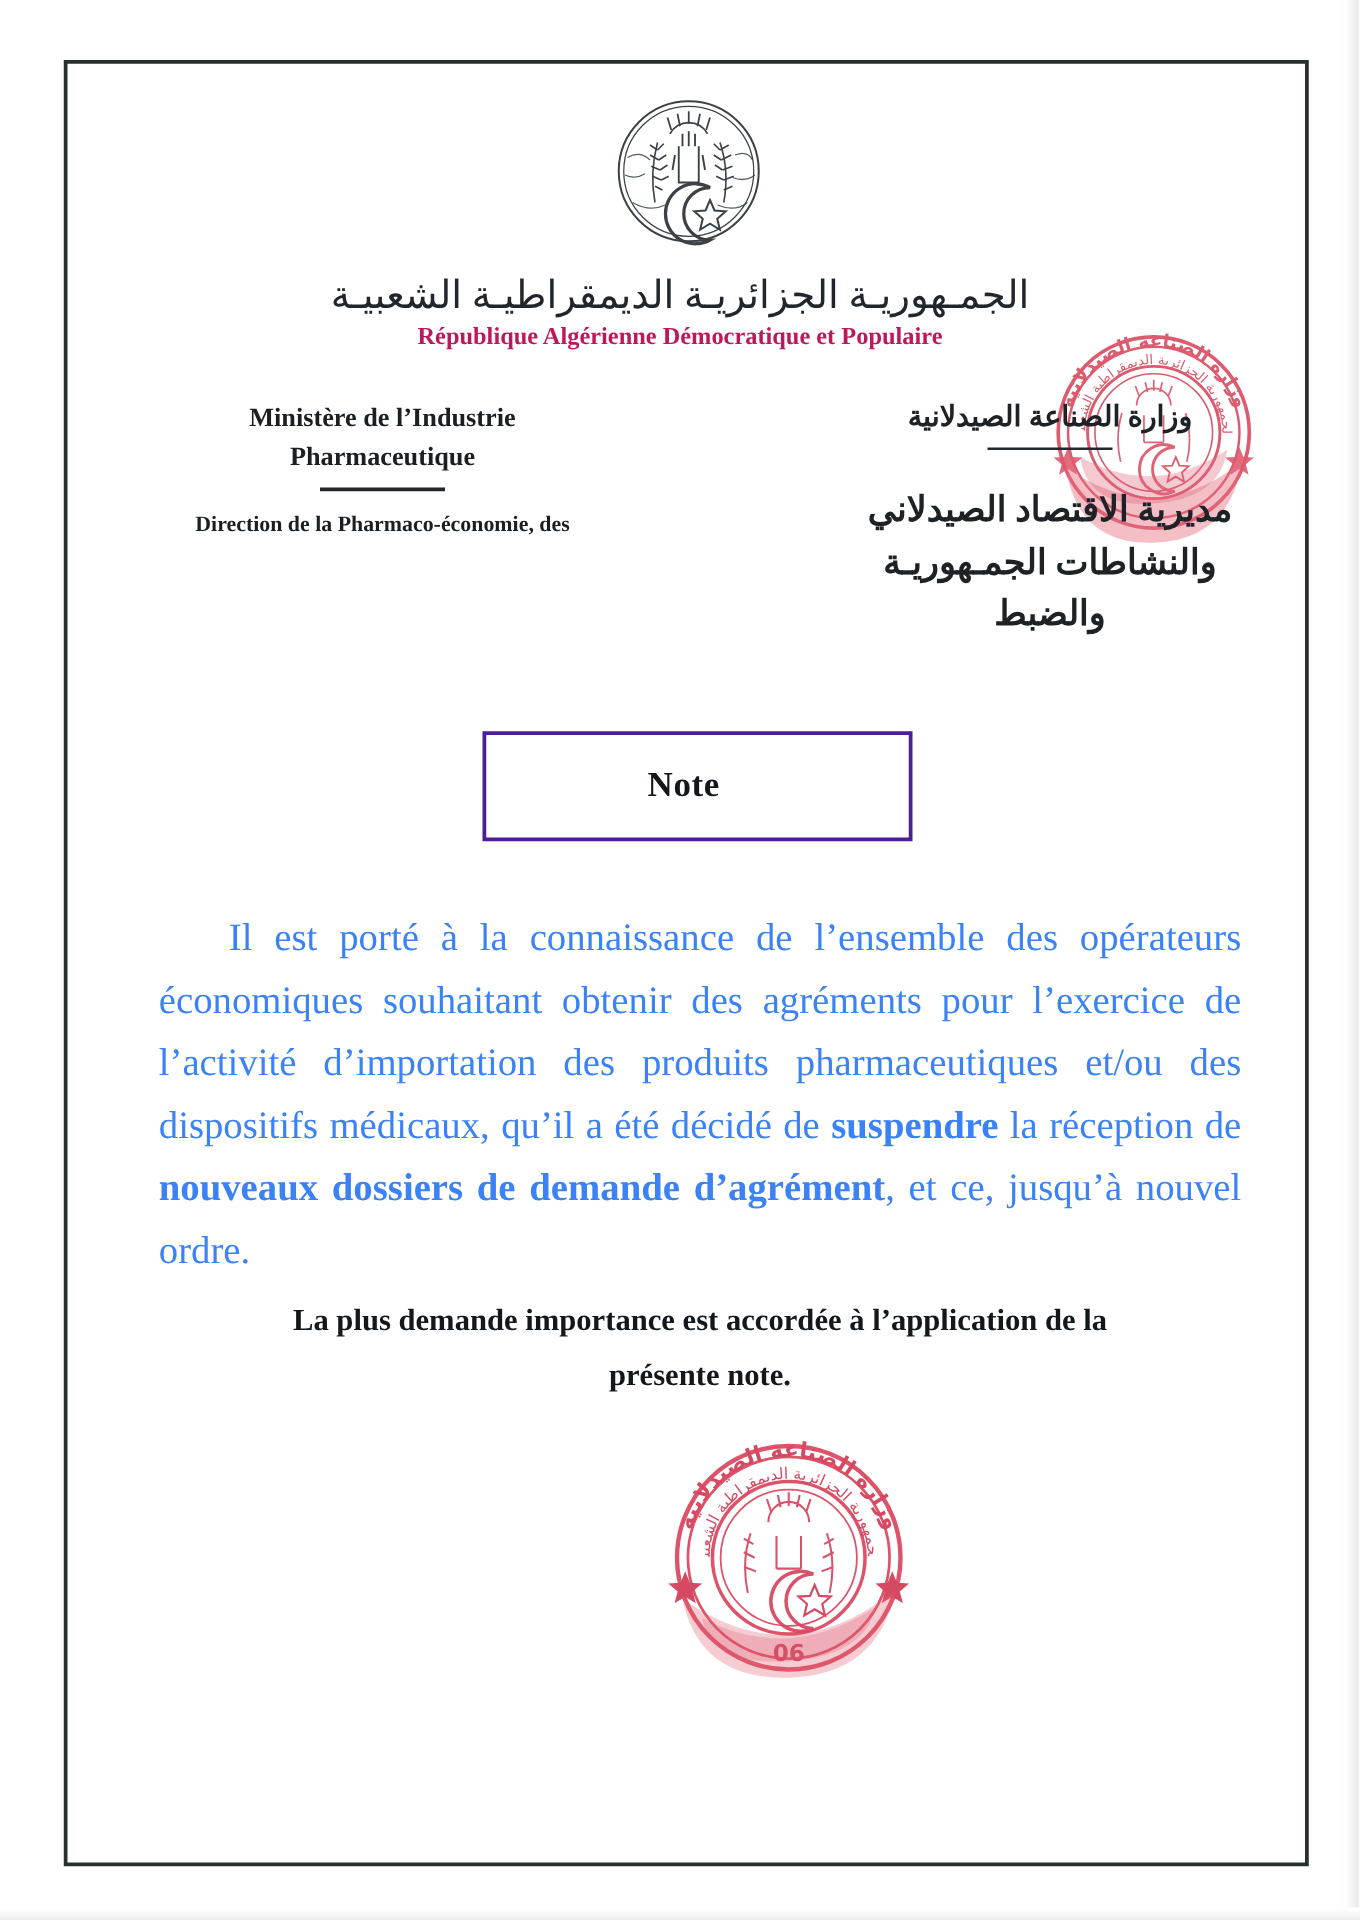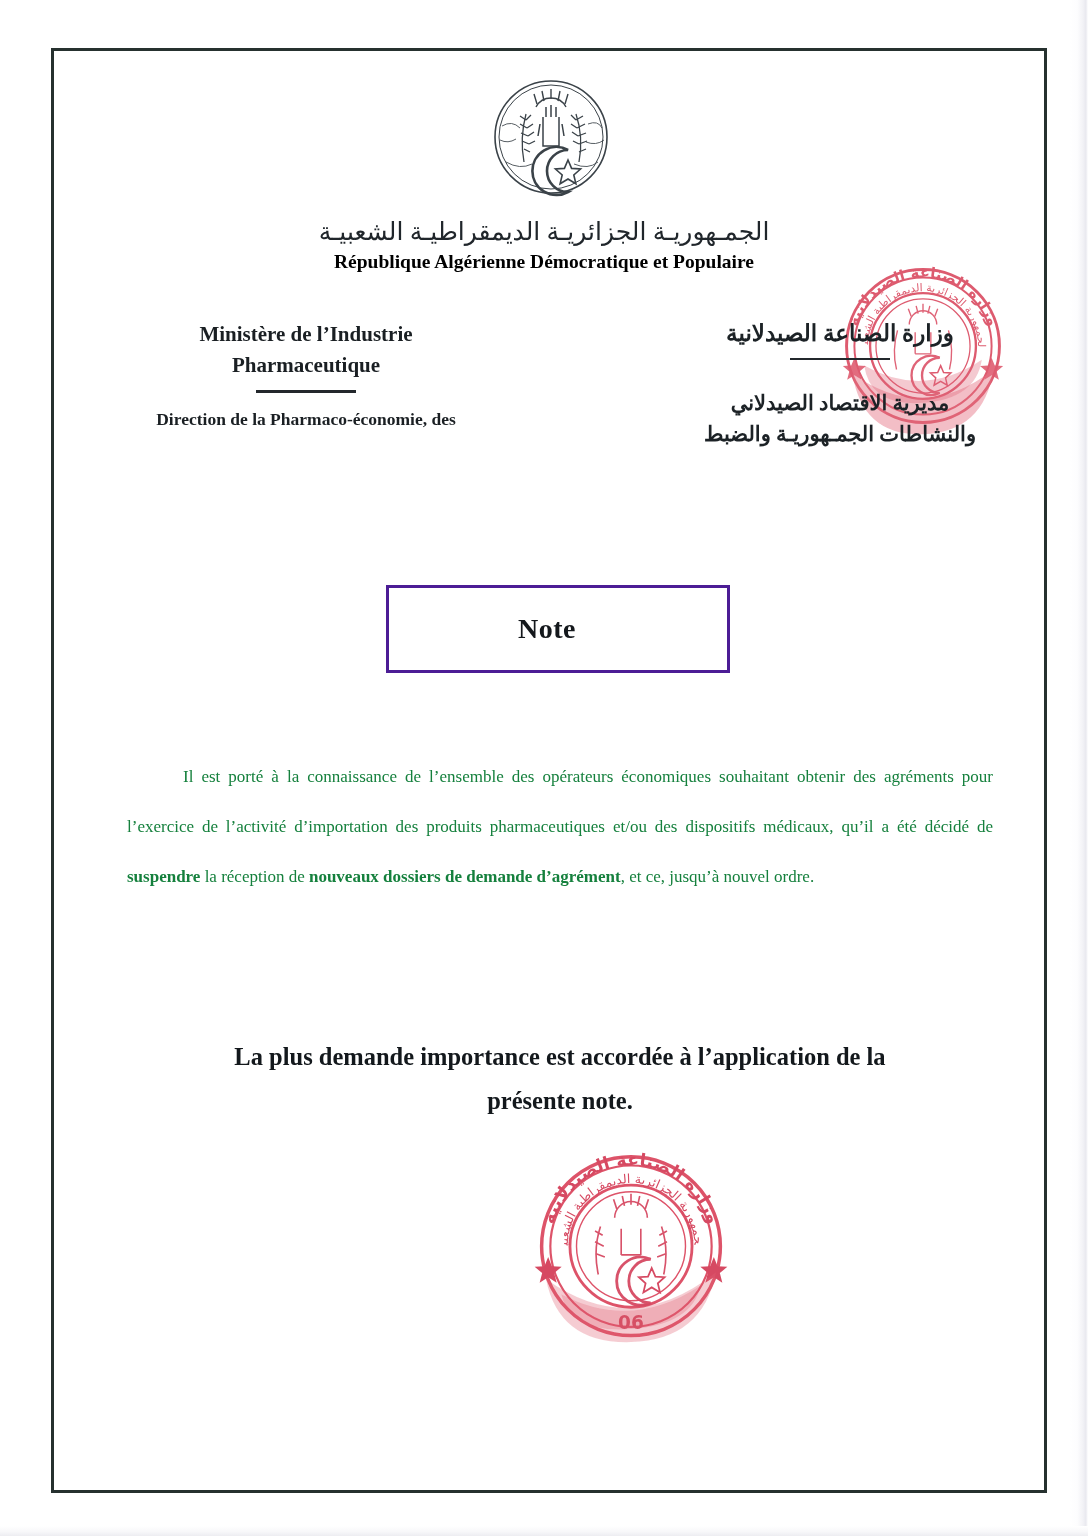--- a/index.html
+++ b/index.html
@@ -56,31 +56,31 @@
   }
 
   #republic-block {
     position: absolute;
     left: 0;
     top: 216px;
     width: 1088px;
     text-align: center;
   }
   .ar-republic {
-    font-size: 25px;
+    font-size: 31px;
     line-height: 1.28;
     letter-spacing: 1px;
     color: #20262b;
     direction: rtl;
   }
   .fr-republic {
     font-size: 19.5px;
     font-weight: bold;
     line-height: 1.3;
-    color: #000000;
+    color: #be185d;
     margin-top: 1px;
   }
 
   
   #ministry-block {
     position: absolute;
     left: 96px;
     top: 306px;
     width: 420px;
     text-align: center;
@@ -122,21 +122,21 @@
     line-height: 1.4;
     color: #1c2226;
   }
   .rule-ar {
     width: 100px;
     height: 2px;
     background: #23282c;
     margin: 8px auto 28px auto;
   }
   .direction-title-ar {
-    font-size: 21px;
+    font-size: 28px;
     font-weight: bold;
     line-height: 1.48;
     color: #1c2226;
     text-align: center;
   }
 
   
   #note-box {
     position: absolute;
     left: 386px;
@@ -154,27 +154,27 @@
     font-weight: bold;
     letter-spacing: 0.5px;
     color: #14181c;
     margin-left: -22px;
   }
 
   
   #body-text {
     position: absolute;
     left: 127px;
-    top: 752px;
+    top: 725px;
     width: 866px;
-    font-size: 17px;
+    font-size: 31px;
     line-height: 50px;
     text-align: justify;
     text-align-last: left;
-    color: #15803d;
+    color: #3b82f6;
   }
   #body-text .indent { display: inline-block; width: 56px; }
   #body-text b { font-weight: bold; }
 
   #closing-text {
     position: absolute;
     left: 127px;
     top: 1035px;
     width: 866px;
     font-size: 24.5px;

